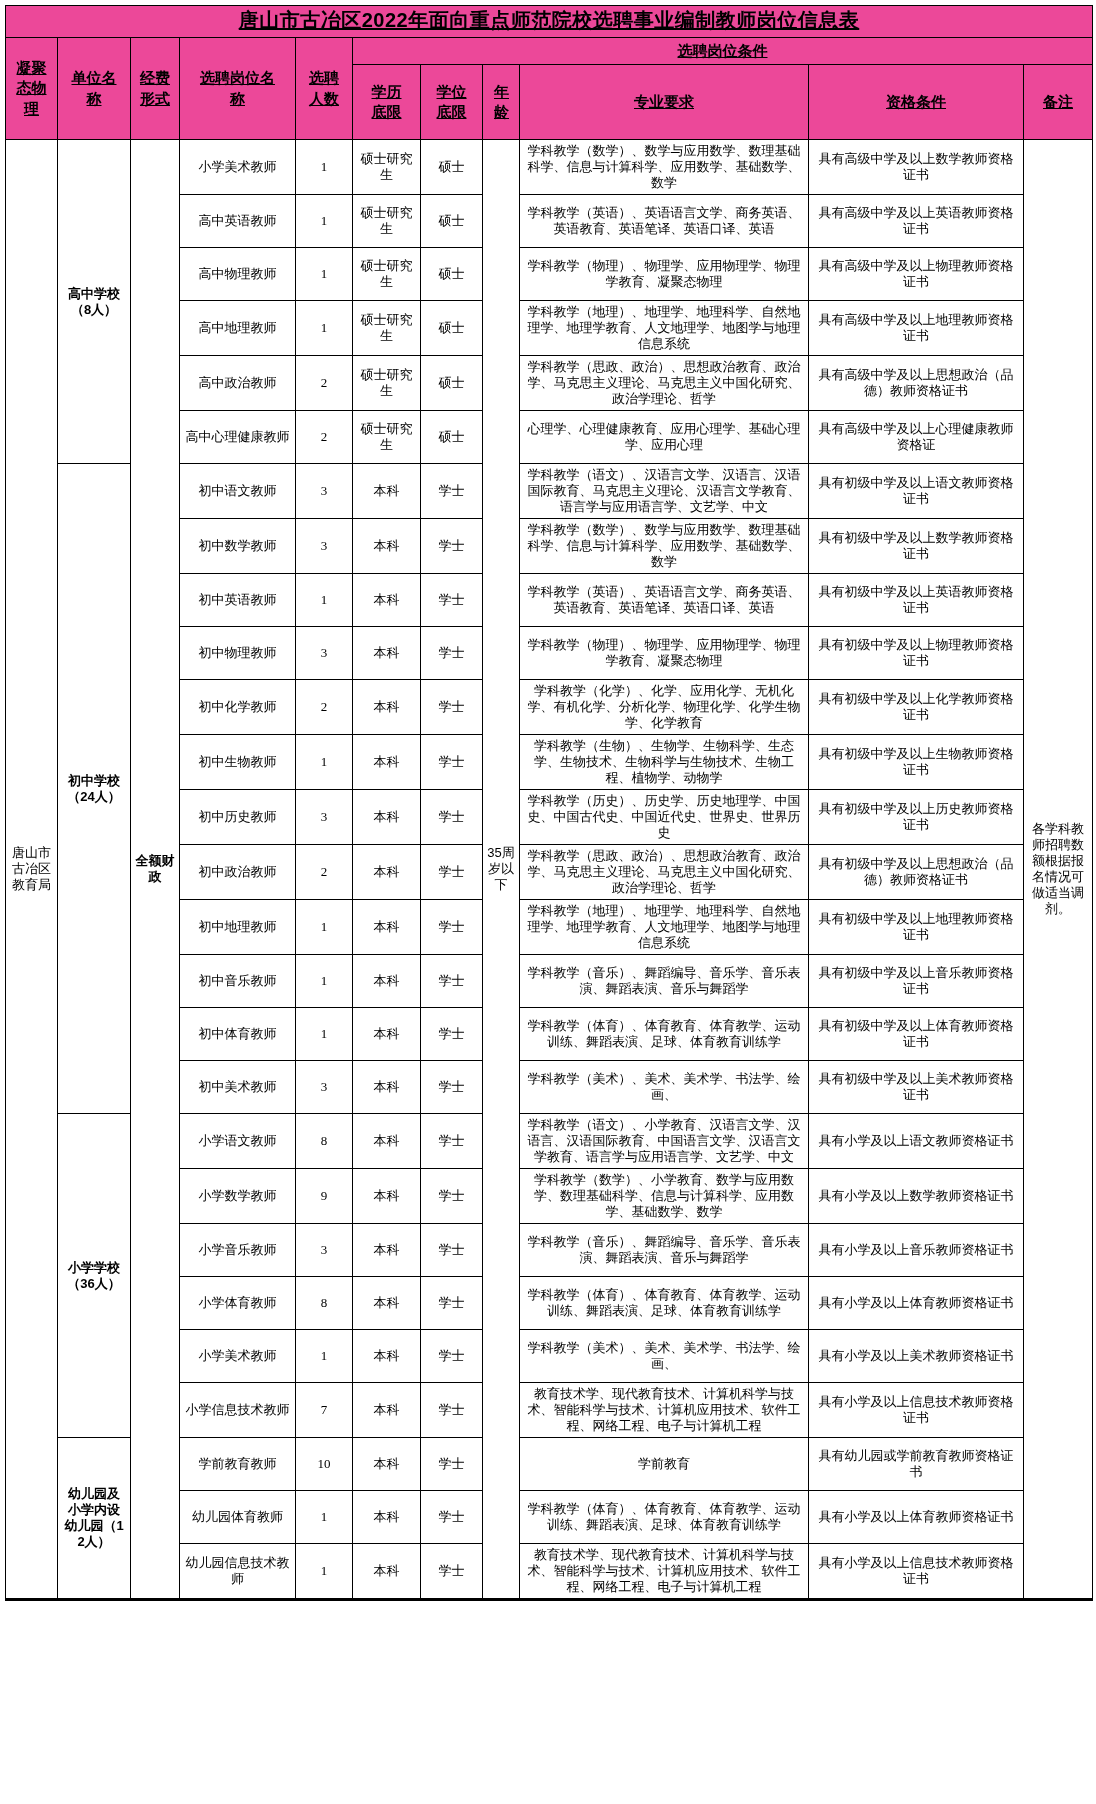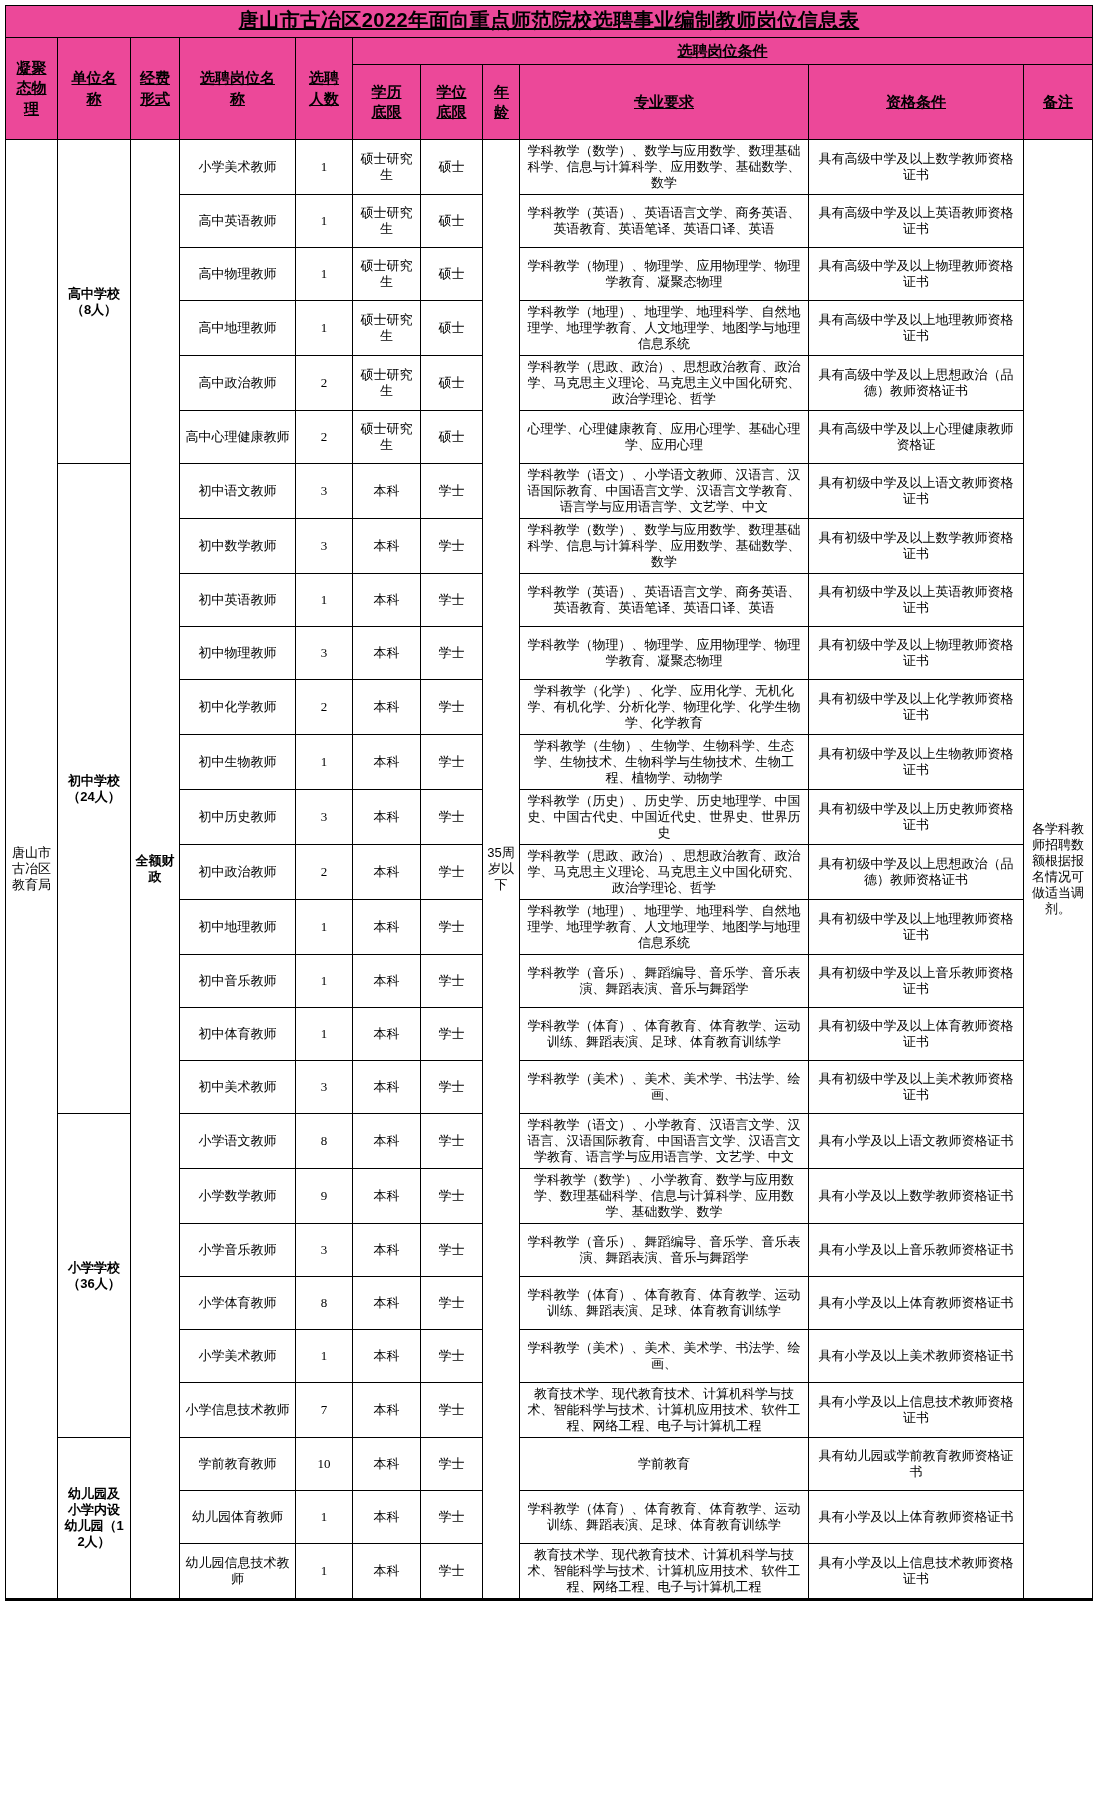--- a/index.html
+++ b/index.html
@@ -131,21 +131,21 @@
           <td class="c-deg">硕士</td>
           <td class="c-major">心理学、心理健康教育、应用心理学、基础心理学、应用心理</td>
           <td class="c-qual">具有高级中学及以上心理健康教师资格证</td>
         </tr>
         <tr class="data-row">
           <td class="c-unit" rowspan="12">初中学校（24人）</td>
           <td class="c-post">初中语文教师</td>
           <td class="c-count">3</td>
           <td class="c-edu">本科</td>
           <td class="c-deg">学士</td>
-          <td class="c-major">学科教学（语文）、小学语文教师、汉语言、汉语国际教育、中国语言文学、汉语言文学教育、语言学与应用语言学、文艺学、中文</td>
+          <td class="c-major">学科教学（语文）、汉语言文学、汉语言、汉语国际教育、马克思主义理论、汉语言文学教育、语言学与应用语言学、文艺学、中文</td>
           <td class="c-qual">具有初级中学及以上语文教师资格证书</td>
         </tr>
         <tr class="data-row">
           <td class="c-post">初中数学教师</td>
           <td class="c-count">3</td>
           <td class="c-edu">本科</td>
           <td class="c-deg">学士</td>
           <td class="c-major">学科教学（数学）、数学与应用数学、数理基础科学、信息与计算科学、应用数学、基础数学、数学</td>
           <td class="c-qual">具有初级中学及以上数学教师资格证书</td>
         </tr>

